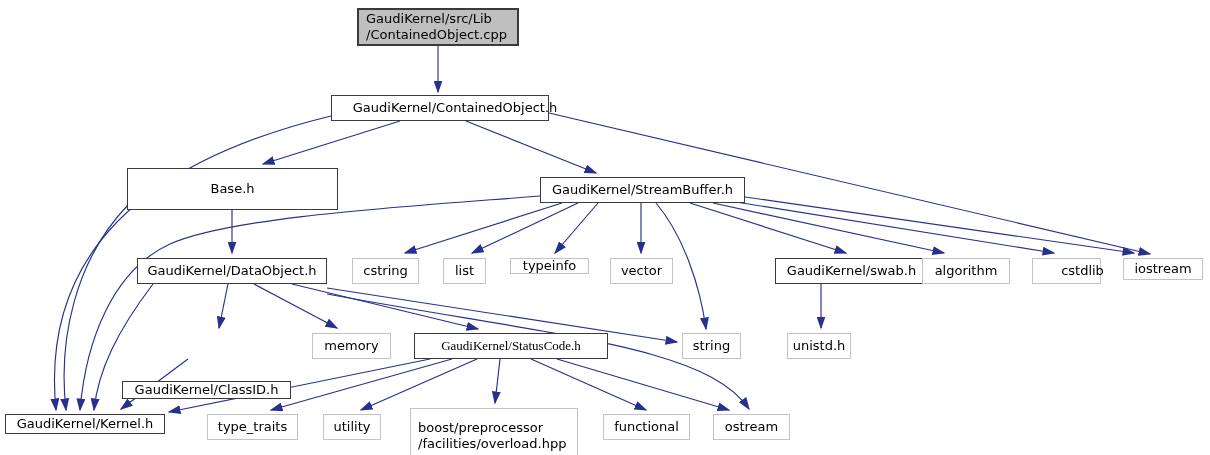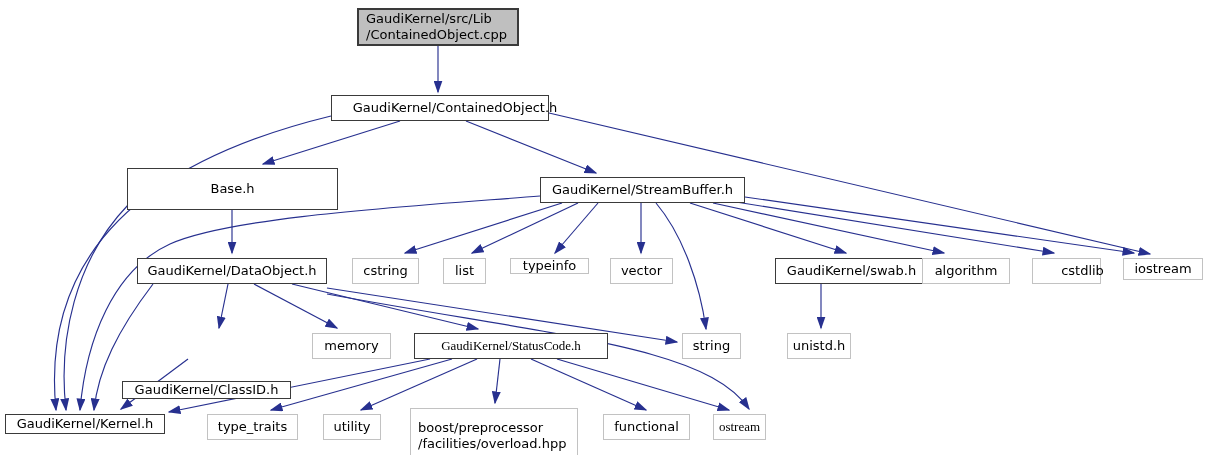--- a/index.html
+++ b/index.html
@@ -135,17 +135,17 @@
       <div class="node style-system align-center" data-interactable="false" style="left: 323px; top: 414px; width: 58px; height: 26px;">
         <span data-interactable="false">utility</span>
       </div>
       <div class="node style-system align-left" data-interactable="false" style="left: 410px; top: 408px; width: 168px; height: 56px;">
         <span data-interactable="false">boost/preprocessor</span>
         <span data-interactable="false">/facilities/overload.hpp</span>
       </div>
       <div class="node style-system align-center" data-interactable="false" style="left: 603px; top: 414px; width: 87px; height: 26px;">
         <span data-interactable="false">functional</span>
       </div>
-      <div class="node style-system align-center" data-interactable="false" style="left: 713px; top: 414px; width: 53px; height: 26px; font-family: Liberation Serif, serif;">
+      <div class="node style-system align-center" data-interactable="false" style="left: 713px; top: 414px; width: 77px; height: 26px;">
         <span data-interactable="false">ostream</span>
       </div>
     </div>
 </div>
 
 </body></html>

